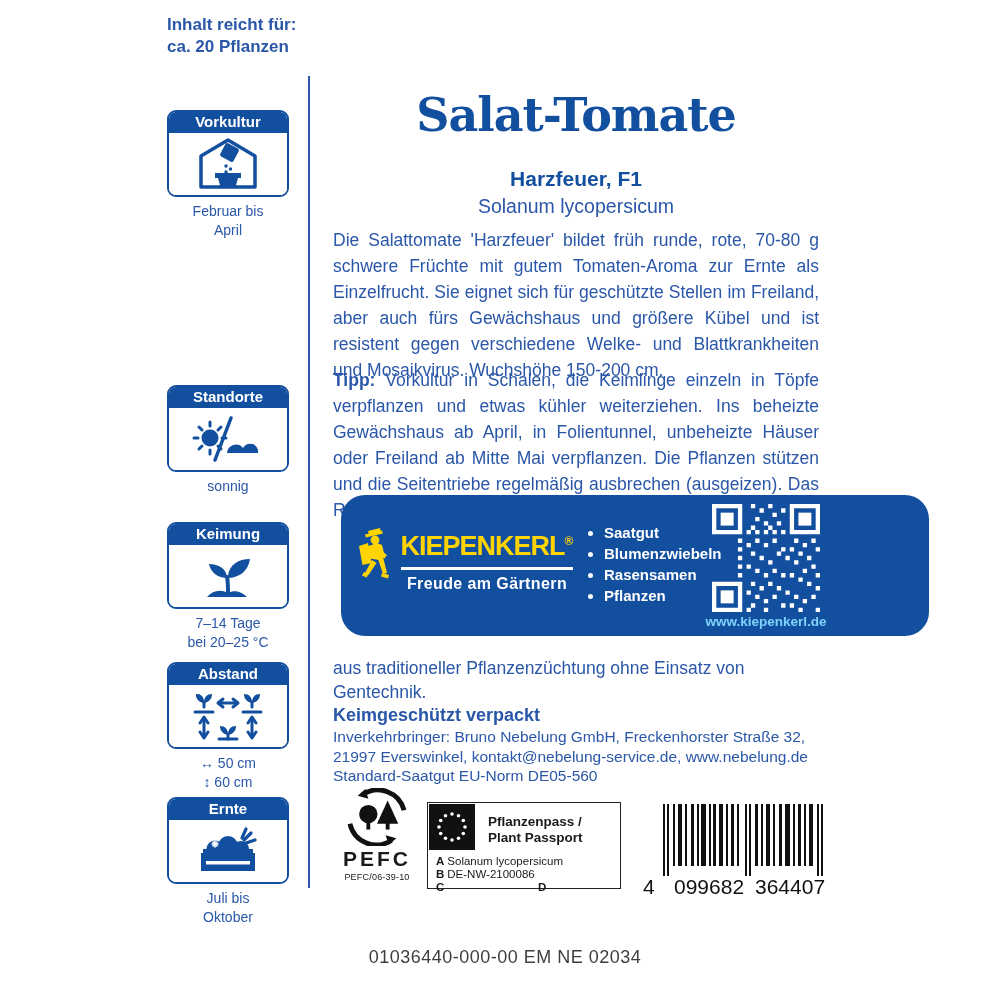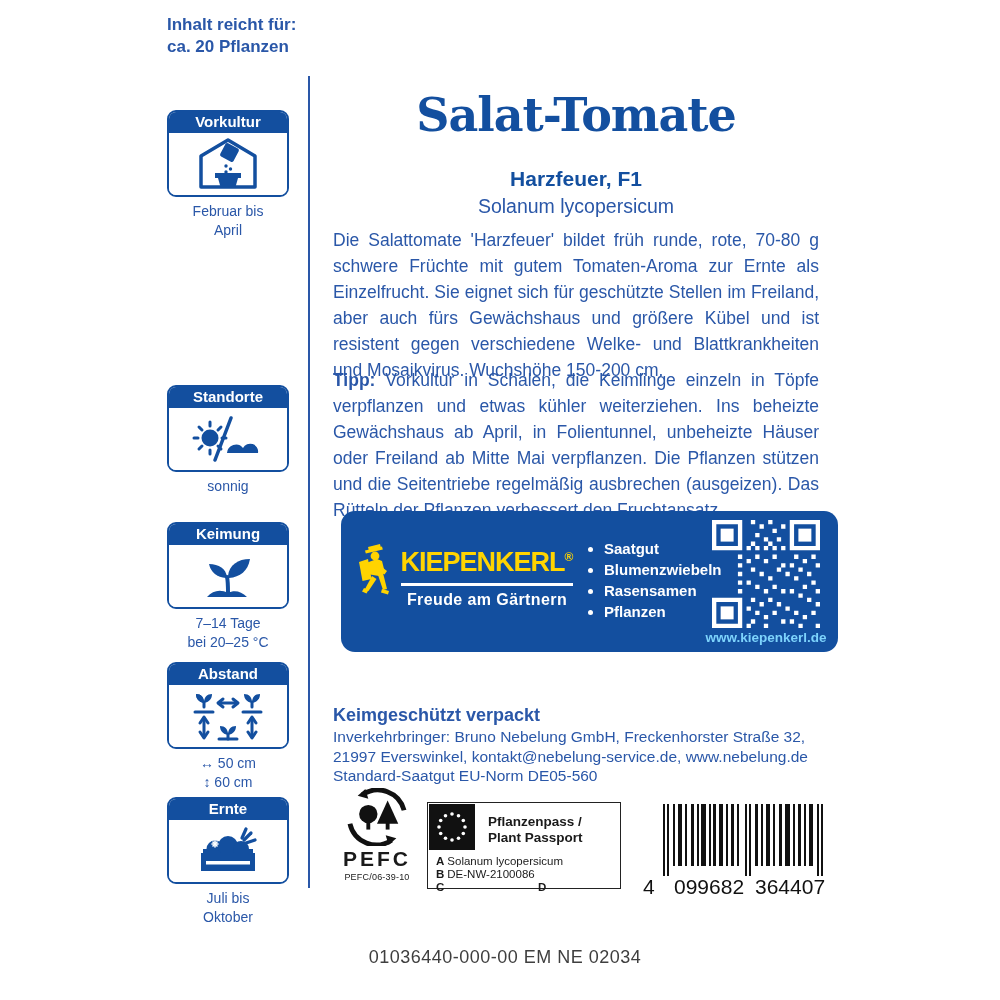--- a/index.html
+++ b/index.html
@@ -33,22 +33,22 @@
            font-size:21px;font-weight:bold;color:var(--primary-blue);}
   .botanical{position:absolute;left:333px;top:195px;width:486px;text-align:center;
              font-size:19.5px;color:var(--text-blue);}
   .body-text{position:absolute;left:333px;width:486px;color:var(--text-blue);
              font-size:17.5px;line-height:26px;text-align:justify;}
   .desc{top:227px;}
   .tip{top:367px;}
   .tip b{font-weight:bold;}
 
   
-  .banner{position:absolute;left:341px;top:511px;width:497px;height:141px;
-          background:var(--primary-blue);border-radius:14px;}
+  .banner{position:absolute;left:341px;top:495px;width:588px;height:141px;
+          background:var(--primary-blue);border-radius:24px;}
   .kman{position:absolute;left:13px;top:29px;}
   .brand-wrap{position:absolute;left:57px;top:36px;width:178px;text-align:center;}
   .brand-line{display:inline-block;color:var(--brand-yellow);font-size:27px;font-weight:bold;
               letter-spacing:-1px;padding-bottom:5px;border-bottom:3px solid #fff;white-space:nowrap;}
   .brand-reg{font-size:12px;vertical-align:super;letter-spacing:0;}
   .slogan{margin-top:5px;color:#fff;font-size:16px;font-weight:bold;letter-spacing:.4px;white-space:nowrap;}
   .products{position:absolute;left:250px;top:27px;list-style:disc;color:#fff;padding-left:13px;}
   .products li{font-size:15px;font-weight:bold;line-height:21px;white-space:nowrap;}
   .qr{position:absolute;left:371px;top:9px;}
   .website{position:absolute;left:356px;top:119px;width:138px;text-align:center;
@@ -279,20 +279,21 @@
         <path d="M8 9h1v1H8zM10 8h1v1h-1zM12 9h1v1h-1zM14 8h1v1h-1zM16 10h1v1h-1zM9 11h1v1H9zM11 12h1v1h-1zM13 13h1v1h-1zM15 11h1v1h-1zM17 12h1v1h-1z"></path>
         <path d="M8 14h1v1H8zM10 15h1v1h-1zM12 16h1v1h-1zM14 15h1v1h-1zM16 16h1v1h-1zM18 16h1v1h-1zM20 17h1v1h-1zM22 18h1v1h-1zM24 19h1v1h-1z"></path>
         <path d="M9 18h1v1H9zM11 19h1v1h-1zM13 18h1v1h-1zM15 19h1v1h-1zM17 20h1v1h-1zM19 21h1v1h-1zM21 22h1v1h-1zM23 21h1v1h-1zM10 21h1v1h-1zM12 22h1v1h-1z"></path>
         <path d="M14 21h1v1h-1zM16 23h1v1h-1zM18 23h1v1h-1zM20 24h1v1h-1zM9 23h1v1H9zM12 24h1v1h-1zM24 24h1v1h-1zM24 16h1v1h-1zM8 20h1v1H8zM8 24h1v1H8z"></path>
       </g>
     </svg>
     <div class="website">www.kiepenkerl.de</div>
   </div>
 
   <div class="quality">
+    <div>aus traditioneller Pflanzenzüchtung ohne Einsatz von Gentechnik.</div>
   </div>
   <div class="keim">Keimgeschützt verpackt</div>
   <div class="dist">
     <div>Inverkehrbringer: Bruno Nebelung GmbH, Freckenhorster Straße 32,</div>
     <div>21997 Everswinkel, kontakt@nebelung-service.de, www.nebelung.de</div>
     <div>Standard-Saatgut EU-Norm DE05-560</div>
   </div>
 
   <div class="pefc">
     <svg width="78" height="58" viewBox="0 0 78 60" style="margin:0 auto">

